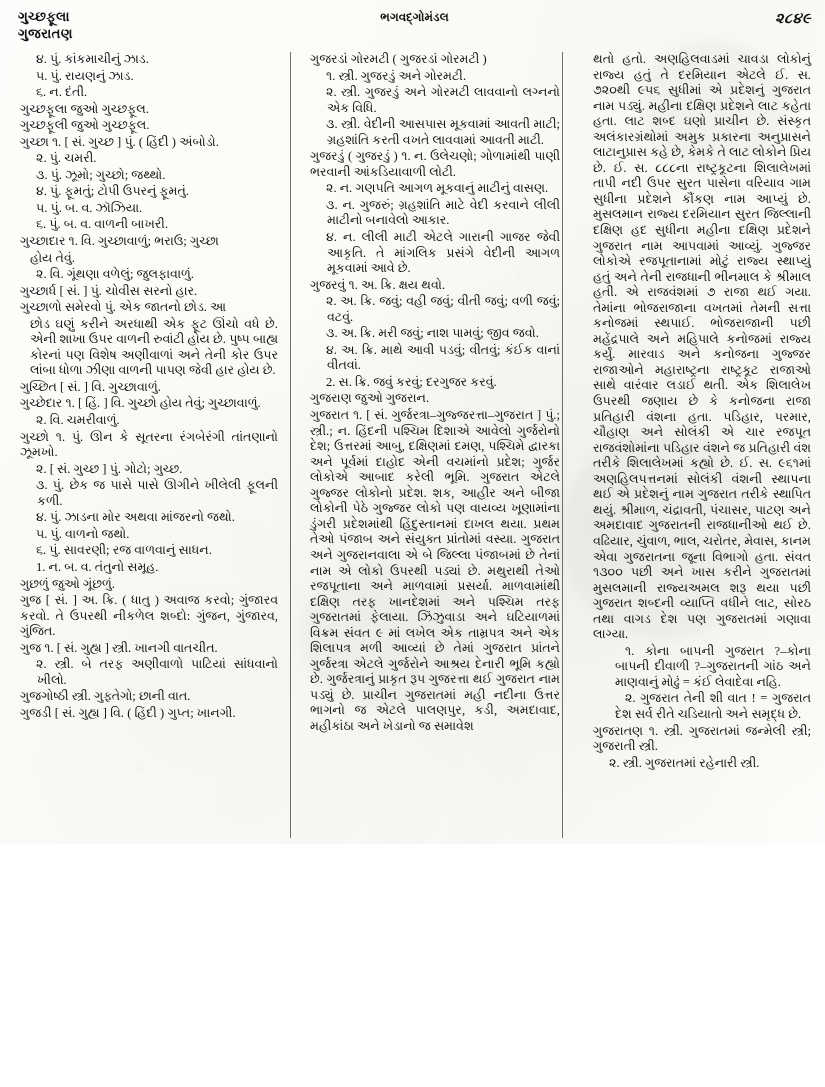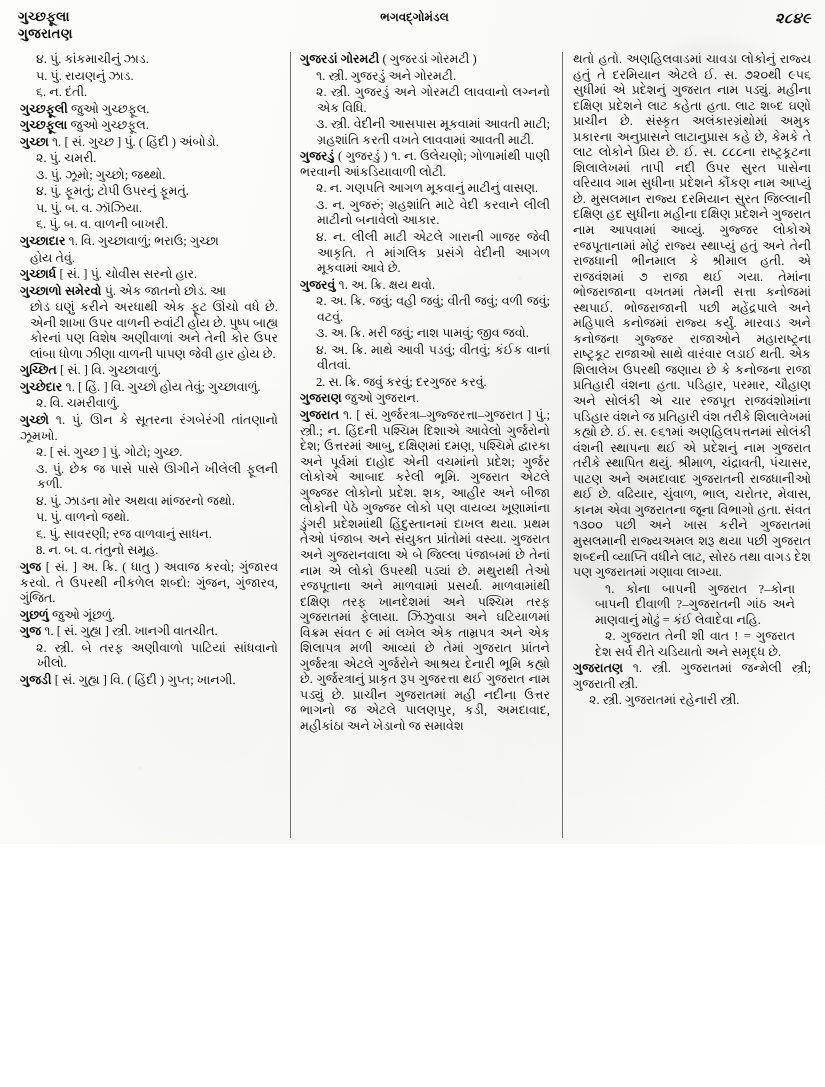--- a/index.html
+++ b/index.html
@@ -76,21 +76,21 @@
     font-style: italic;
   }
 
   .columns {
     position: absolute;
     left: 16px;
     right: 12px;
     top: 52px;
     bottom: 6px;
     display: flex;
-    gap: 0;
+    gap: 10px;
   }
   .col {
     position: relative;
     box-sizing: border-box;
     padding: 0 10px 0 8px;
     flex: 1 1 0;
     font-size: 12.6px;
     line-height: 15.55px;
     text-align: justify;
     text-justify: inter-word;
@@ -110,38 +110,38 @@
   .rule.r1 { left: 274px; }
   .rule.r2 { left: 546px; }
 
   
   .entry {
     margin: 0 0 1px 0;
     text-indent: 0;
     padding-left: 0;
   }
   .entry .hw {
-    font-weight: bold;
+    font-weight: normal;
   }
   .sense {
     margin: 0 0 1px 0;
     padding-left: 17px;
     text-indent: -1px;
   }
   .cont {
     margin: 0 0 1px 0;
     padding-left: 10px;
     text-indent: 0;
   }
   .flow {
     margin: 0 0 1px 0;
     text-indent: 0;
   }
   .idiom {
-    margin: 0 16px 1px 0;
+    margin: 0 0 1px 0;
     padding-left: 22px;
     text-indent: 10px;
   }
 </style>
 </head>
 <body>
 
 <div class="page">
 
   <div class="blob" style="left:560px; top:430px; width:210px; height:210px;"></div>
@@ -159,47 +159,49 @@
   </header>
 
   <div class="columns">
     <div class="rule r1"></div>
     <div class="rule r2"></div>
 
     <div class="col c1">
         <p class="sense">૪. પું. કાંકમાચીનું ઝાડ.</p>
         <p class="sense">૫. પું. રાયણનું ઝાડ.</p>
         <p class="sense">૬. ન. દંતી.</p>
+        <p class="entry"><span class="hw">ગુચ્છફૂલા</span><span> જુઓ ગુચ્છફૂલ.</span></p>
         <p class="entry"><span class="hw">ગુચ્છફૂલી</span><span> જુઓ ગુચ્છફૂલ.</span></p>
-        <p class="entry"><span class="hw">ગુચ્છફૂલા</span><span> જુઓ ગુચ્છફૂલ.</span></p>
         <p class="entry"><span class="hw">ગુચ્છા</span><span> ૧. [ સં. ગુચ્છ ] પું. ( હિંદી ) અંબોડો.</span></p>
         <p class="sense">૨. પું. ચમરી.</p>
         <p class="sense">૩. પું. ઝૂમો; ગુચ્છો; જથ્થો.</p>
         <p class="sense">૪. પું. ફૂમતું; ટોપી ઉપરનું ફૂમતું.</p>
         <p class="sense">૫. પું. બ. વ. ઝૉઝિયા.</p>
         <p class="sense">૬. પું. બ. વ. વાળની બાખરી.</p>
         <p class="entry"><span class="hw">ગુચ્છાદાર</span><span> ૧. વિ. ગુચ્છાવાળું; ભરાઉ; ગુચ્છા</span></p>
         <p class="cont">હોય તેવું.</p>
+        <p class="sense">૨. વિ. ગૂંથણા વળેલું; જુલફાવાળું.</p>
         <p class="entry"><span class="hw">ગુચ્છાર્ધ</span><span> [ સં. ] પું. ચોવીસ સરનો હાર.</span></p>
         <p class="entry"><span class="hw">ગુચ્છાળો સમેરવો</span><span> પું. એક જાતનો છોડ. આ</span></p>
         <p class="cont">છોડ ઘણું કરીને અરધાથી એક ફૂટ ઊંચો વધે છે. એની શાખા ઉપર વાળની રુવાંટી હોય છે. પુષ્પ બાહ્ય કોરનાં પણ વિશેષ અણીવાળાં અને તેની કોર ઉપર લાંબા ધોળા ઝીણા વાળની પાપણ જેવી હાર હોય છે.</p>
         <p class="entry"><span class="hw">ગુચ્છિત</span><span> [ સં. ] વિ. ગુચ્છાવાળું.</span></p>
         <p class="entry"><span class="hw">ગુચ્છેદાર</span><span> ૧. [ હિં. ] વિ. ગુચ્છો હોય તેવું; ગુચ્છાવાળું.</span></p>
         <p class="sense">૨. વિ. ચમરીવાળું.</p>
         <p class="entry"><span class="hw">ગુચ્છો</span><span> ૧. પું. ઊન કે સૂતરના રંગબેરંગી તાંતણાનો ઝૂમખો.</span></p>
         <p class="sense">૨. [ સં. ગુચ્છ ] પું. ગોટો; ગુચ્છ.</p>
         <p class="sense">૩. પું. છેક જ પાસે પાસે ઊગીને ખીલેલી ફૂલની કળી.</p>
         <p class="sense">૪. પું. ઝાડના મોર અથવા માંજરનો જથો.</p>
         <p class="sense">૫. પું. વાળનો જથો.</p>
         <p class="sense">૬. પું. સાવરણી; રજ વાળવાનું સાધન.</p>
-        <p class="sense">8. ન. બ. વ. તંતુનો સમૂહ.</p>
+        <p class="sense">1. ન. બ. વ. તંતુનો સમૂહ.</p>
+        <p class="entry"><span class="hw">ગુછળું</span><span> જુઓ ગૂંછળું.</span></p>
         <p class="entry"><span class="hw">ગુજ</span><span> [ સં. ] અ. ક્રિ. ( ધાતુ ) અવાજ કરવો; ગુંજારવ કરવો. તે ઉપરથી નીકળેલ શબ્દો: ગુંજન, ગુંજારવ, ગુંજિત.</span></p>
-        <p class="entry"><span class="hw">ગુછળું</span><span> જુઓ ગૂંછળું.</span></p>
         <p class="entry"><span class="hw">ગુજ</span><span> ૧. [ સં. ગુહ્ય ] સ્ત્રી. ખાનગી વાતચીત.</span></p>
         <p class="sense">૨. સ્ત્રી. બે તરફ અણીવાળો પાટિયાં સાંધવાનો ખીલો.</p>
+        <p class="entry"><span class="hw">ગુજગોષ્ઠી</span><span> સ્ત્રી. ગુફ્તેગો; છાની વાત.</span></p>
         <p class="entry"><span class="hw">ગુજડી</span><span> [ સં. ગુહ્ય ] વિ. ( હિંદી ) ગુપ્ત; ખાનગી.</span></p>
       </div>
     <div class="col c2">
         <p class="entry"><span class="hw">ગુજરડાં ગોરમટી</span><span> ( ગુજરડાં ગોરમટી )</span></p>
         <p class="sense">૧. સ્ત્રી. ગુજરડું અને ગોરમટી.</p>
         <p class="sense">૨. સ્ત્રી. ગુજરડું અને ગોરમટી લાવવાનો લગ્નનો એક વિધિ.</p>
         <p class="sense">૩. સ્ત્રી. વેદીની આસપાસ મૂકવામાં આવતી માટી; ગ્રહશાંતિ કરતી વખતે લાવવામાં આવતી માટી.</p>
         <p class="entry"><span class="hw">ગુજરડું</span><span> ( ગુજરડું ) ૧. ન. ઉલેચણો; ગોળામાંથી પાણી ભરવાની આંકડિયાવાળી લોટી.</span></p>
         <p class="sense">૨. ન. ગણપતિ આગળ મૂકવાનું માટીનું વાસણ.</p>
         <p class="sense">૩. ન. ગુજરું; ગ્રહશાંતિ માટે વેદી કરવાને લીલી માટીનો બનાવેલો આકાર.</p>

